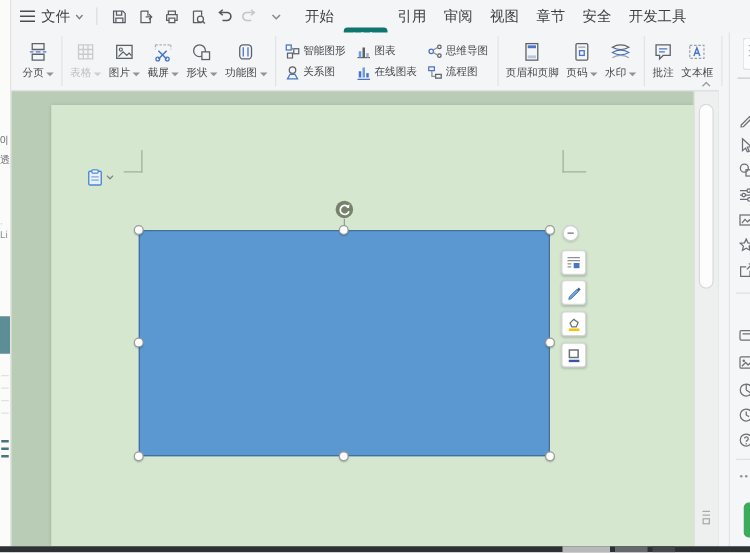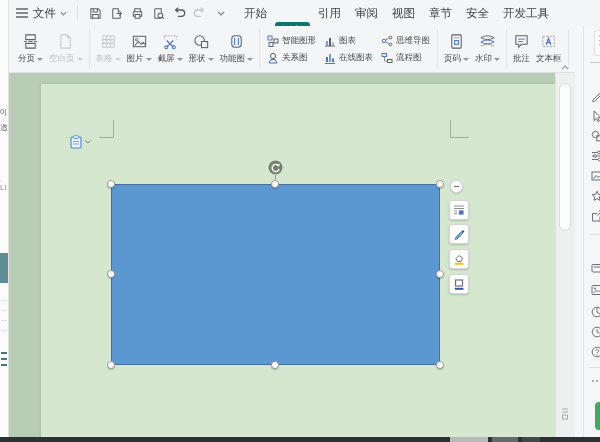--- a/index.html
+++ b/index.html
@@ -182,29 +182,20 @@
         <div class="rbtn">
           <svg width="17" height="17" viewBox="0 0 18 18">
               <path d="M4 2 h10 v5 h-10z M4 11 h10 v5 h-10z" fill="none" stroke="#5c6269" stroke-width="1.1"></path>
               <path d="M2 9 h3 M7 9 h4 M13 9 h3" stroke="#4874cb" stroke-width="1.2" fill="none"></path>
             </svg>
           <span class="lbl">
               <span>分页</span>
               <i class="caret"></i>
             </span>
         </div>
-        <div class="rbtn disabled">
-          <svg width="17" height="17" viewBox="0 0 18 18">
-              <path d="M4 2 h7 l3 3 v11 h-10z M11 2 v3 h3" fill="none" stroke="#c8cbce" stroke-width="1.1"></path>
-            </svg>
-          <span class="lbl">
-              <span>空白页</span>
-              <i class="caret" style="border-top-color:#cdd0d3"></i>
-            </span>
-        </div>
       </div>
 
       <div class="rgroup">
         <div class="rbtn disabled">
           <svg width="17" height="17" viewBox="0 0 18 18">
               <path d="M3 3 h12 v12 h-12z M3 7 h12 M3 11 h12 M7 3 v12 M11 3 v12" fill="none" stroke="#c8cbce" stroke-width="1.1"></path>
             </svg>
           <span class="lbl">
               <span>表格</span>
               <i class="caret" style="border-top-color:#cdd0d3"></i>
@@ -311,20 +302,30 @@
                 <path d="M3.5 4.5 v4.5 h3" fill="none" stroke="#8a8f95" stroke-width="1"></path>
               </svg>
             <span class="lbl">流程图</span>
           </span>
         </div>
       </div>
 
       <div class="rgroup">
         <div class="rbtn">
           <svg width="17" height="17" viewBox="0 0 18 18">
+              <rect x="4" y="2" width="10" height="14" fill="none" stroke="#5c6269" stroke-width="1.1"></rect>
+              <rect x="5.5" y="3.5" width="7" height="2.4" fill="#4874cb"></rect>
+              <rect x="5.5" y="12" width="7" height="2.4" fill="#b9c6da"></rect>
+            </svg>
+          <span class="lbl">
+              <span>页眉和页脚</span>
+            </span>
+        </div>
+        <div class="rbtn">
+          <svg width="17" height="17" viewBox="0 0 18 18">
               <rect x="4" y="2" width="10" height="14" rx="1" fill="none" stroke="#5c6269" stroke-width="1.1"></rect>
               <rect x="7" y="8" width="4" height="4" fill="none" stroke="#4874cb" stroke-width="1.1"></rect>
               <path d="M6 5 h6" stroke="#9aa0a6" stroke-width="1"></path>
             </svg>
           <span class="lbl">
               <span>页码</span>
               <i class="caret"></i>
             </span>
         </div>
         <div class="rbtn">

